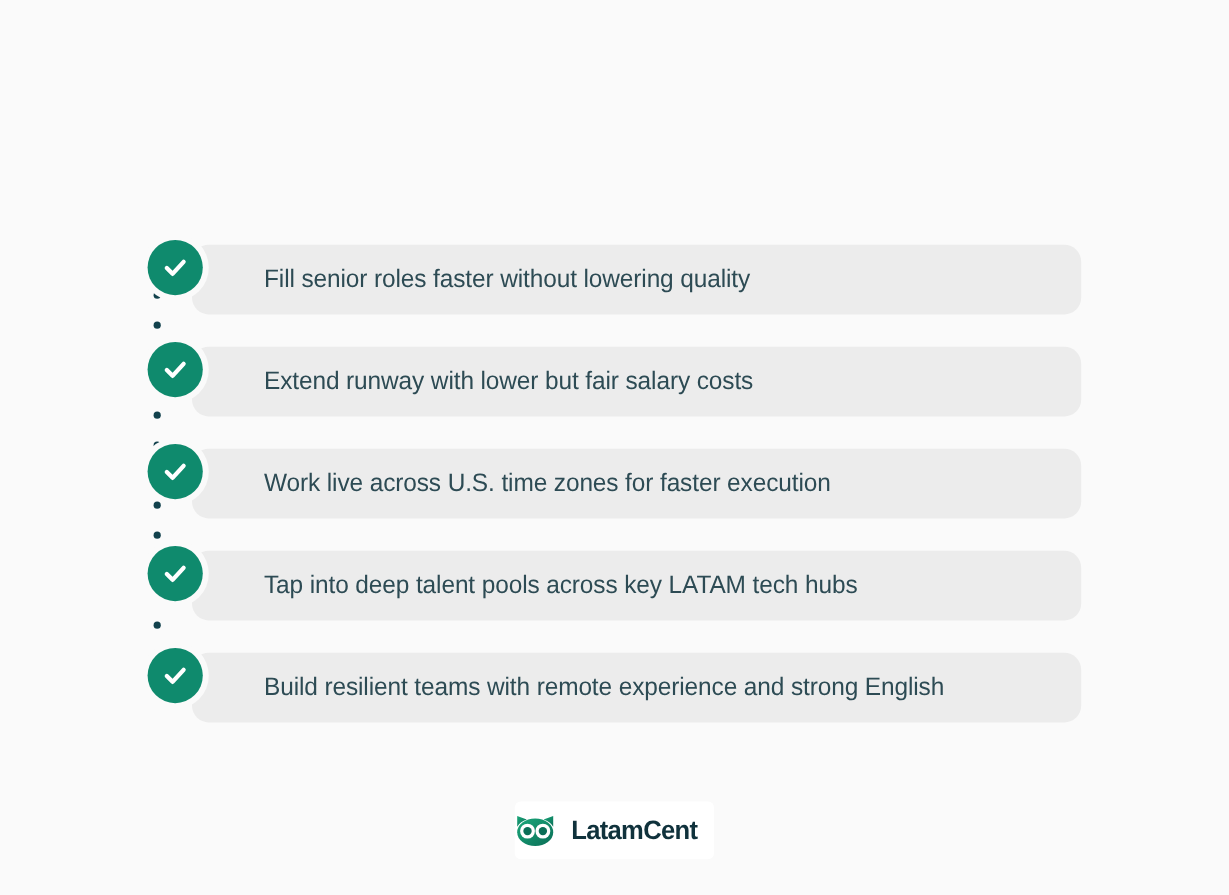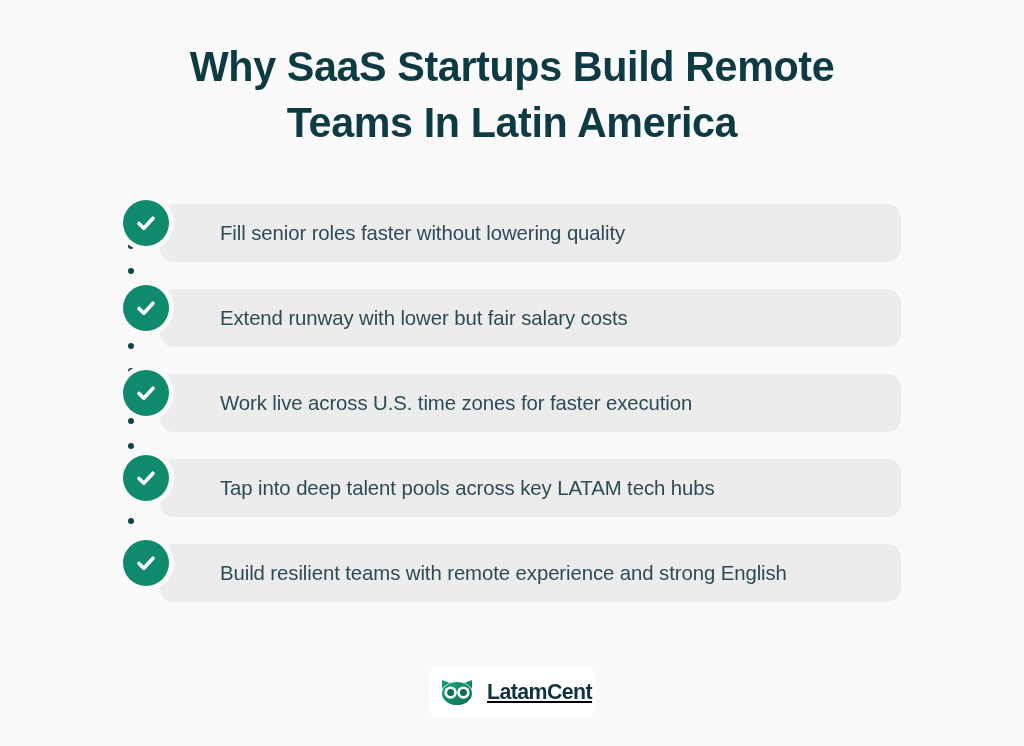--- a/index.html
+++ b/index.html
@@ -134,44 +134,39 @@
   .logo-box {
     position:absolute;
     left:429px;
     top:668px;
     width:166px;
     height:48px;
     background:#ffffff;
     border-radius:5px;
     display:flex;
     align-items:center;
-    justify-content:flex-end;
+    justify-content:flex-start;
     gap:13px;
-    text-decoration:underline;
   }
   .logo-mark { display:block; }
   .logo-word {
     font-family:"Liberation Sans", sans-serif;
     font-weight:bold;
     font-size:22px;
     letter-spacing:-0.6px;
     color:#10323c;
     transform:scaleX(0.97);
     transform-origin:left center;
   }
 </style>
 </head>
 <body>
 
 <div id="canvas">
 
-  <div class="title-block">
-    <span class="title-line">Why SaaS Startups Build Remote</span>
-    <span class="title-line">Teams In Latin America</span>
-  </div>
 
   <div class="list-area">
     <div class="rail">
         <span class="rail-dot" style="top: 0px;"></span>
         <span class="rail-dot" style="top: 25px;"></span>
         <span class="rail-dot" style="top: 50px;"></span>
         <span class="rail-dot" style="top: 75px;"></span>
         <span class="rail-dot" style="top: 100px;"></span>
         <span class="rail-dot" style="top: 125px;"></span>
         <span class="rail-dot" style="top: 150px;"></span>

